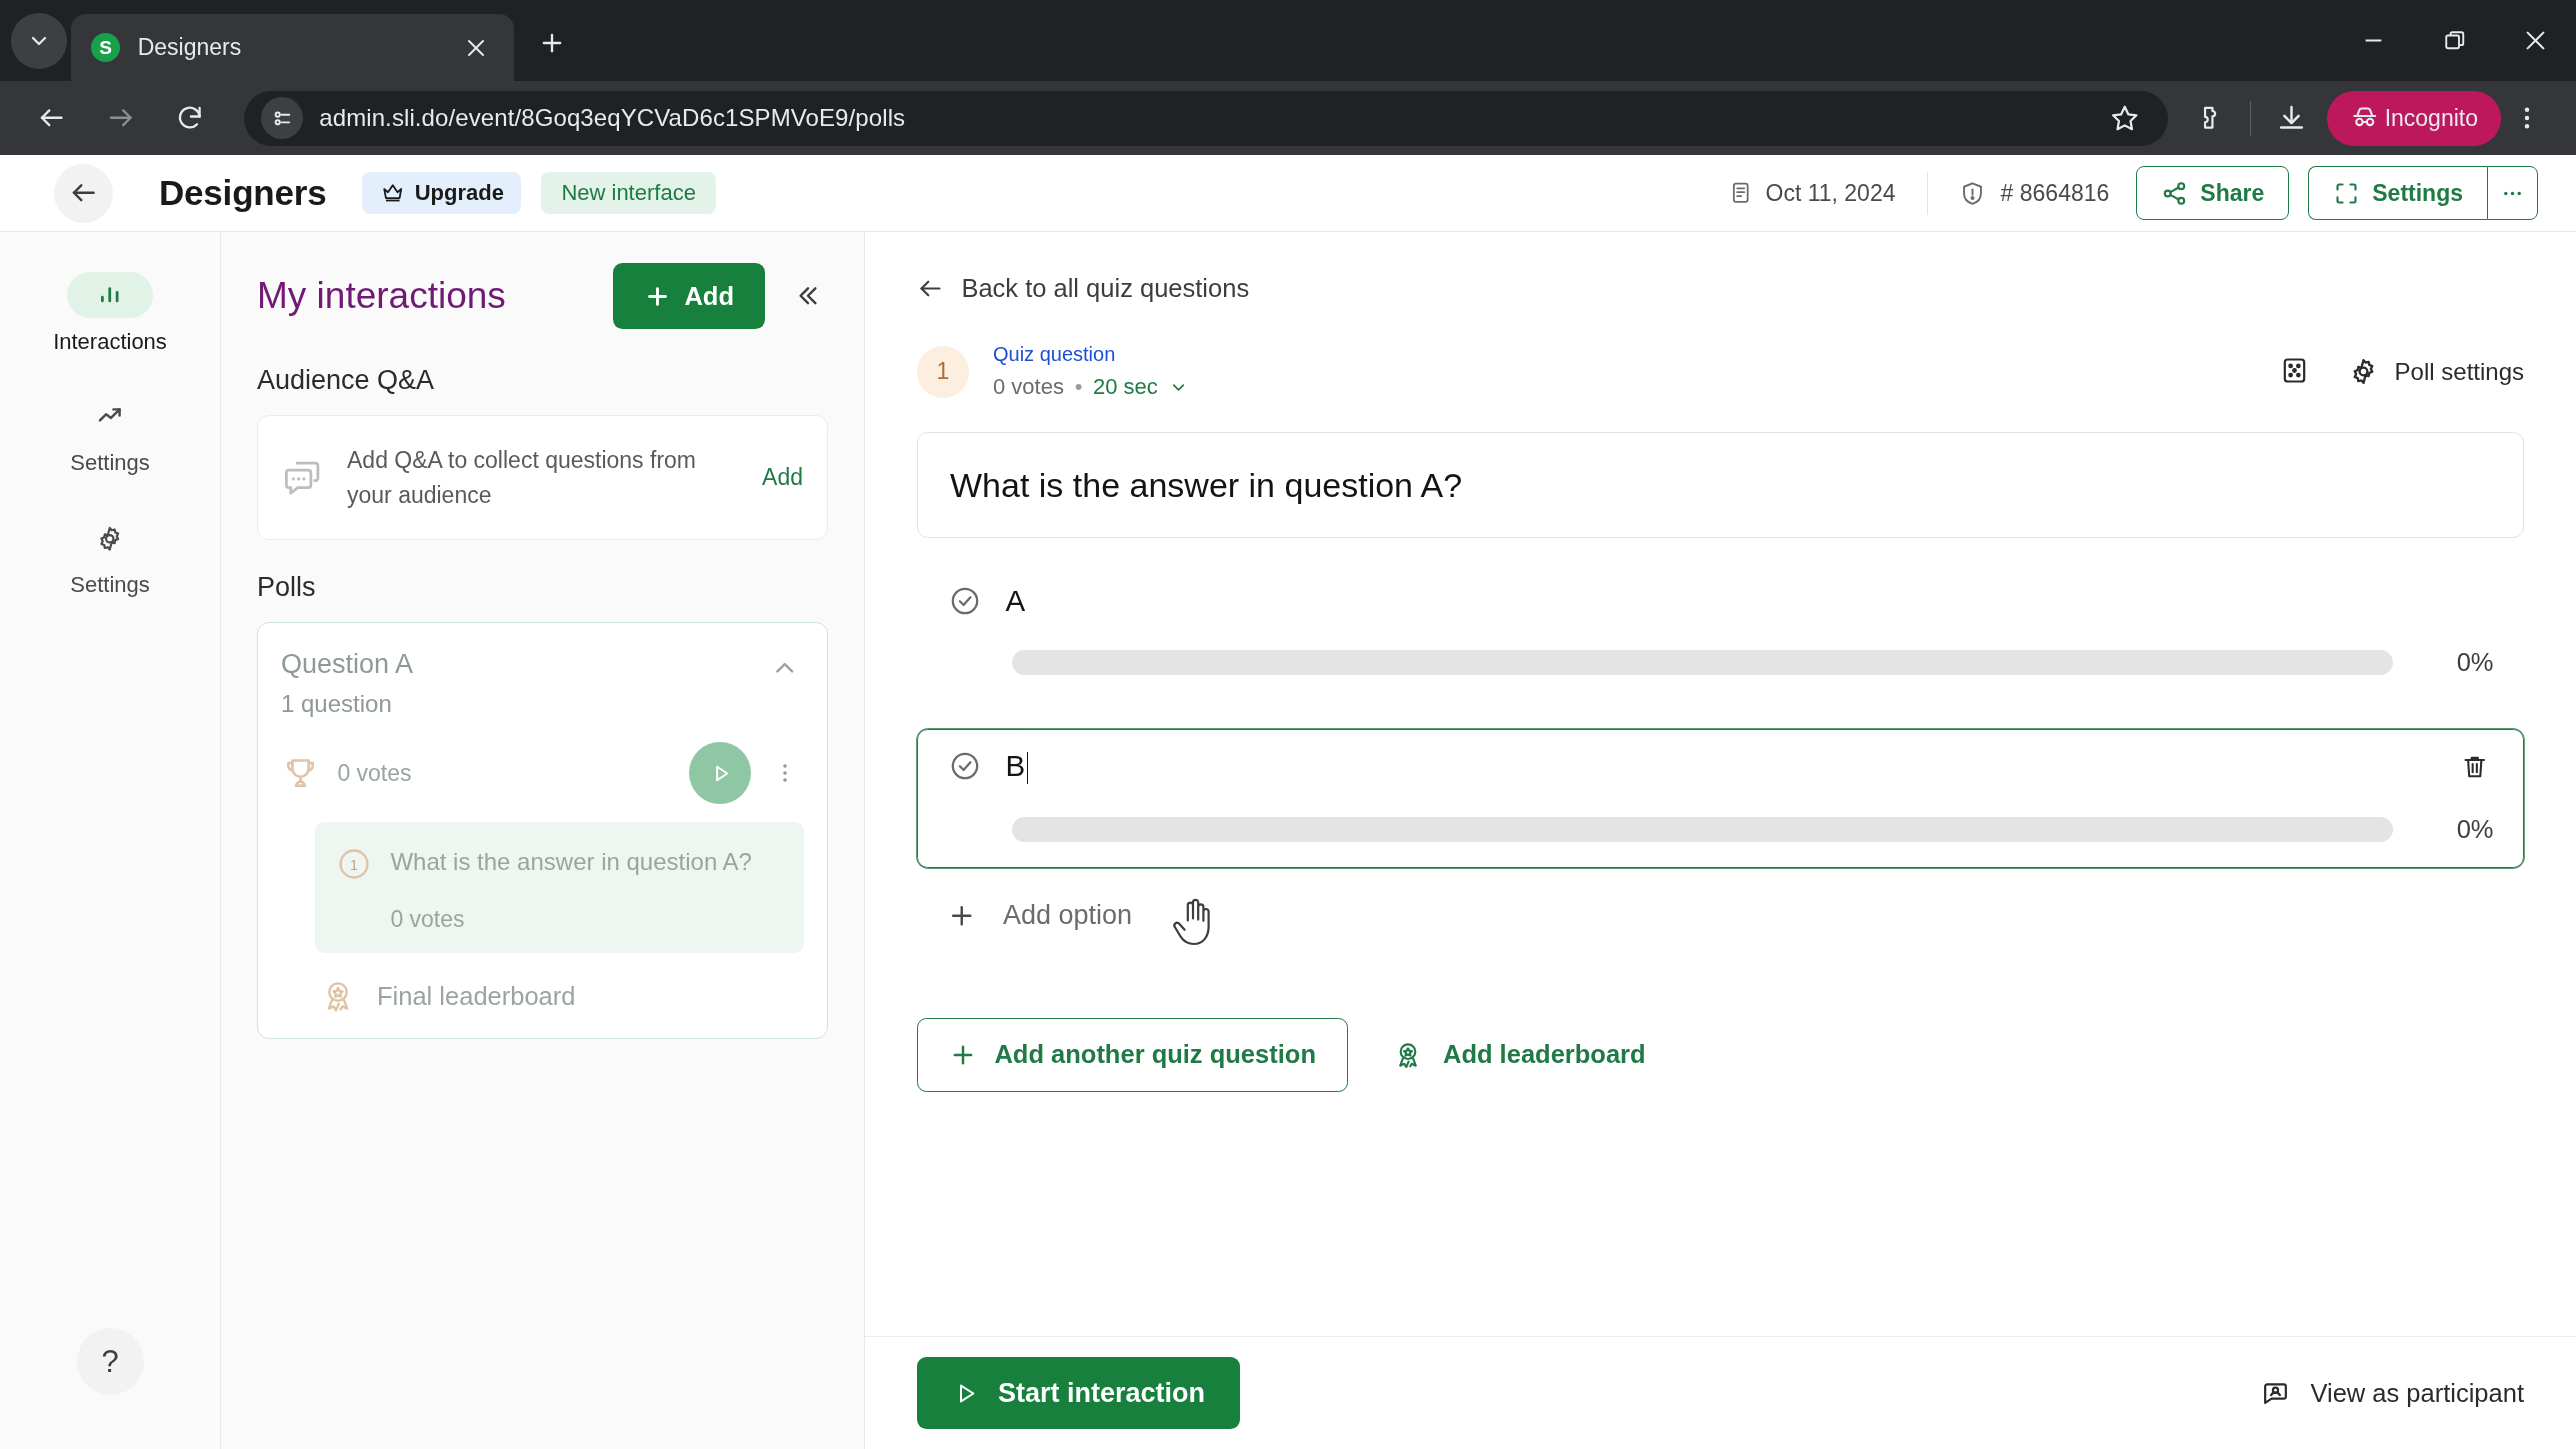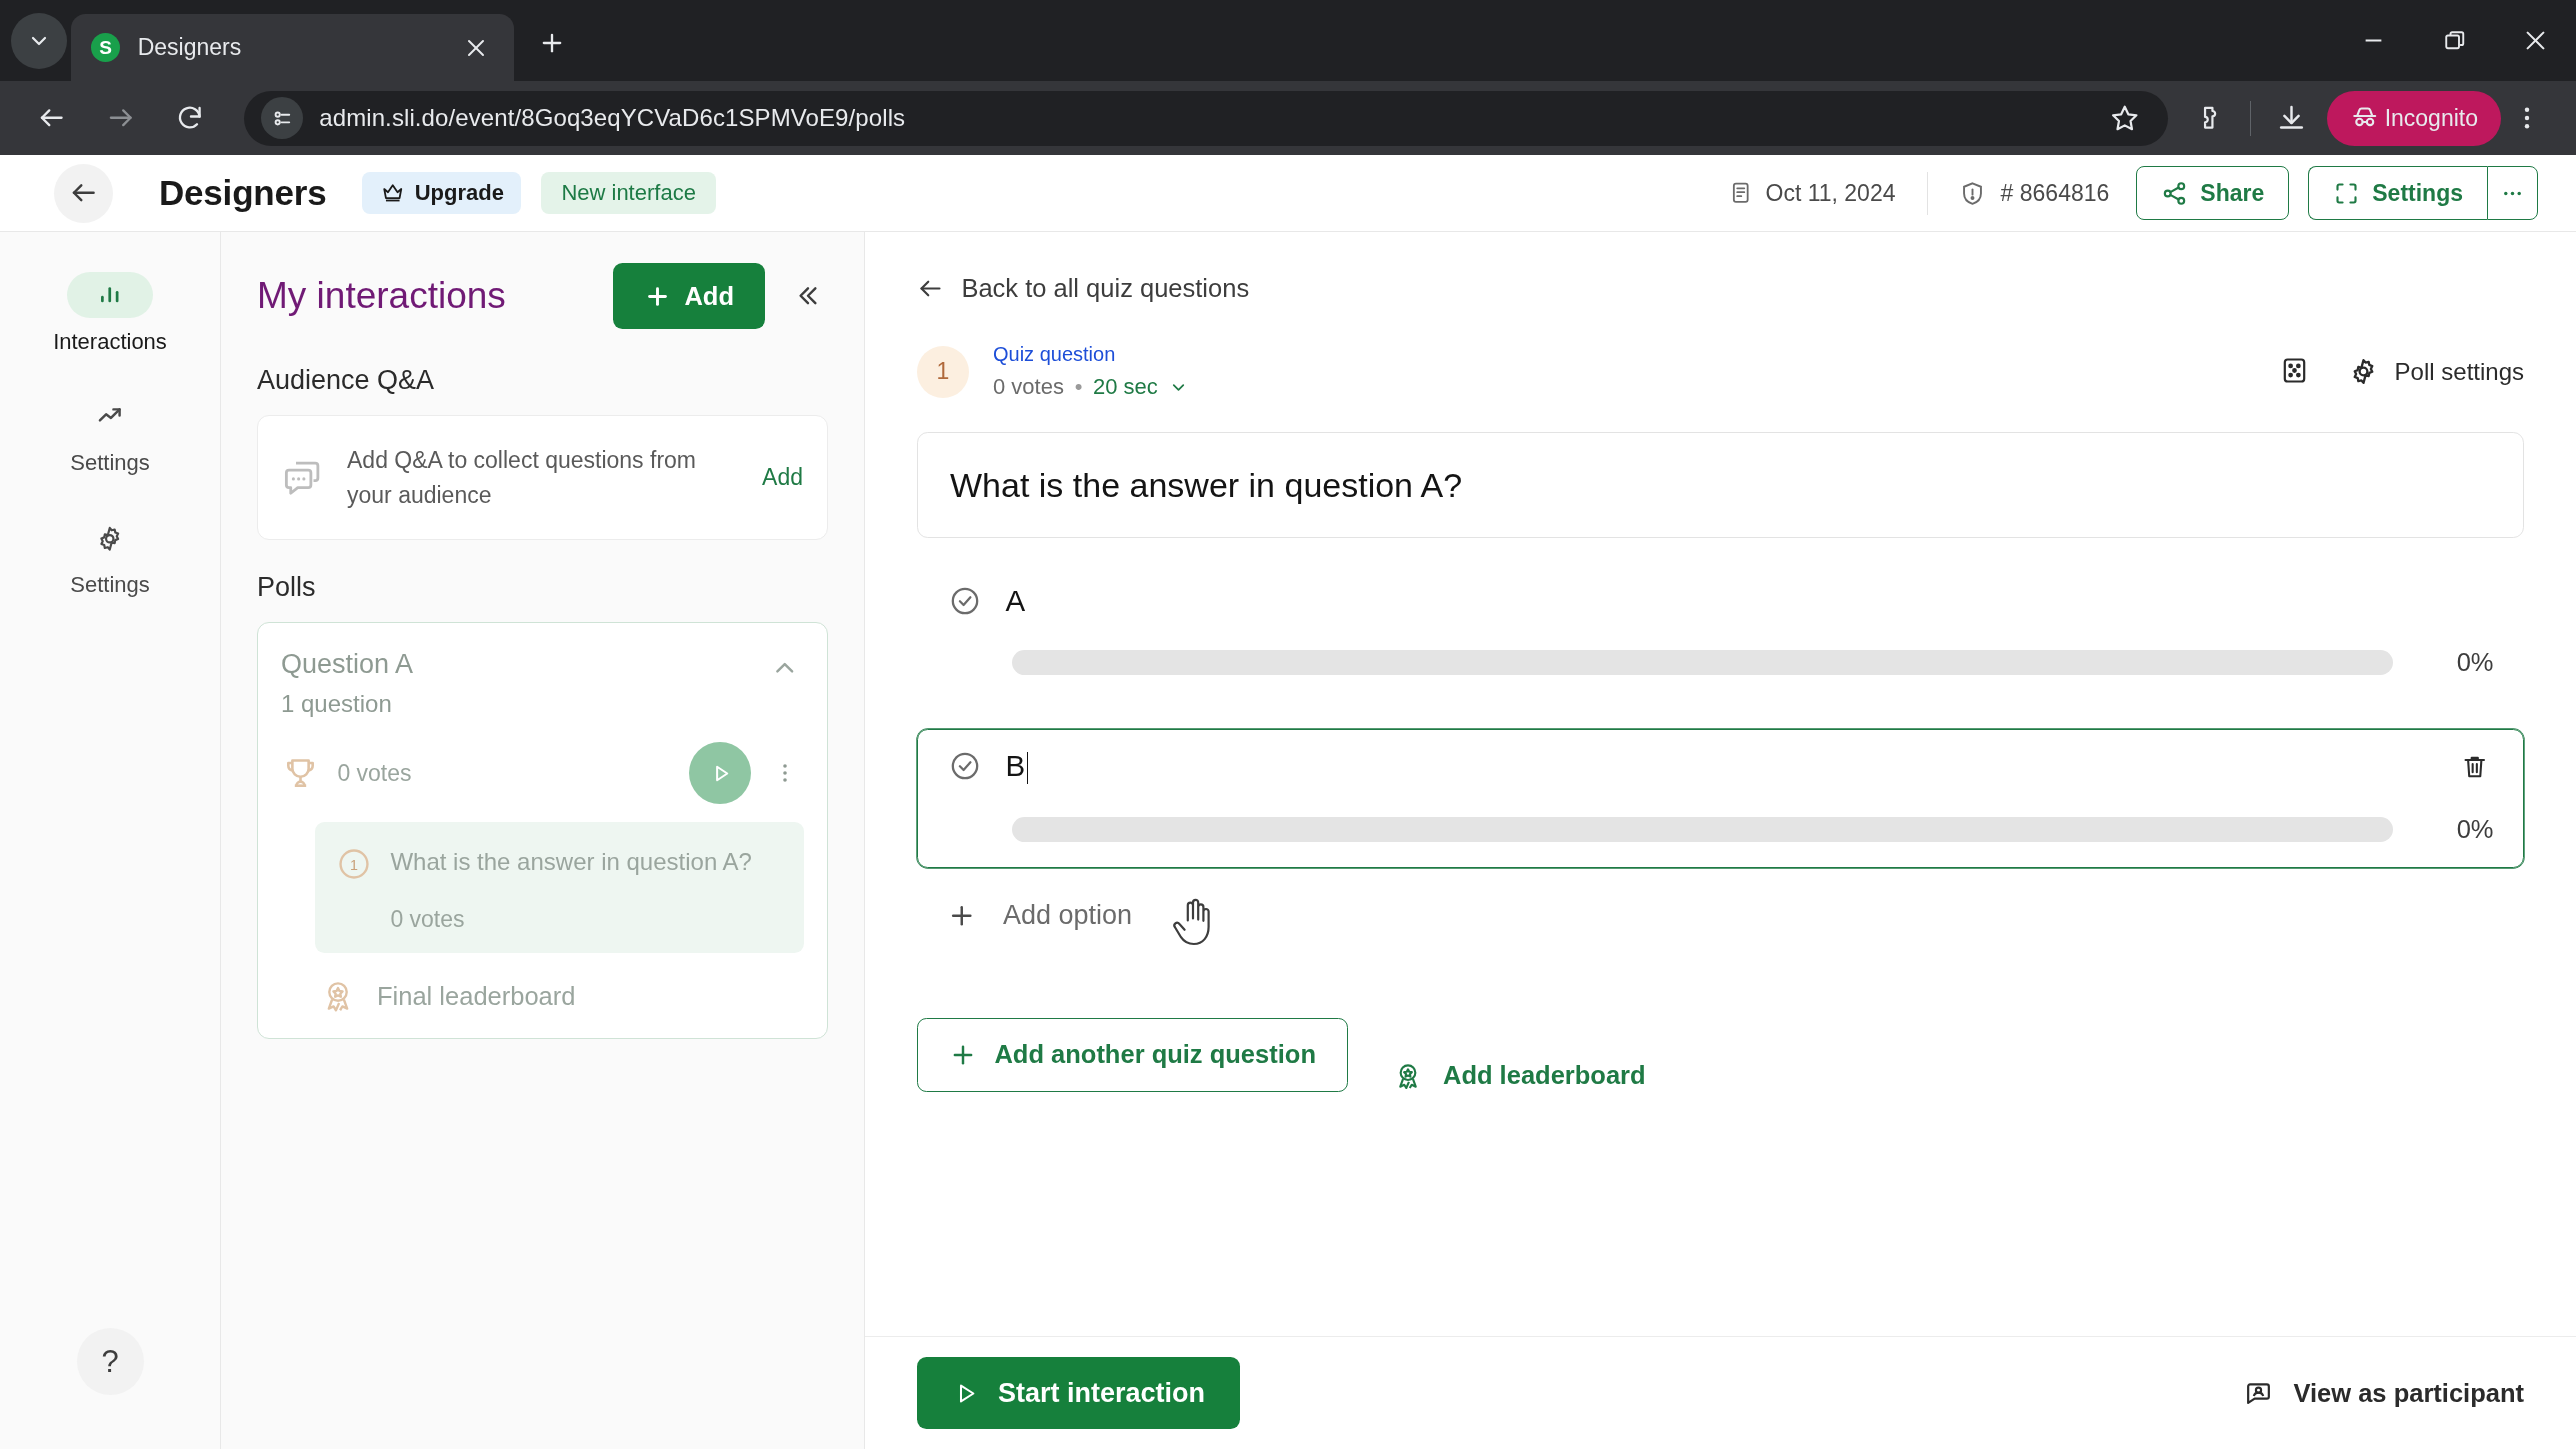--- a/index.html
+++ b/index.html
@@ -204,36 +204,36 @@
   .opt-label { font-size: 29.5px; color:#141414; margin-left: 24px; }
   .opt-caret { display:inline-block; width: 1.3px; height: 32px; background:#141414; margin-left: 2px; vertical-align: middle; }
   .opt-trash { margin-left: auto; width: 38px; height: 38px; display:flex; align-items:center; justify-content:center; }
   .opt-bar-row { display:flex; align-items:center; margin-top: 29.5px; }
   .opt-bar { flex: 1; height: 25.5px; background:#e4e4e4; border-radius: 12.7px; margin-left: 64px; }
   .opt-pct { width: 101px; text-align: right; font-size: 25.5px; color:#3d3d3d; }
 
   .add-option { display:flex; align-items:center; gap: 27px; margin-top: 32px; margin-left: 29.5px; position: relative; }
   .add-option-label { font-size: 27px; color:#6b6b6b; }
 
-  .actions { display:flex; align-items:flex-end; gap: 44px; margin-top: 87px; }
+  .actions { display:flex; align-items:center; gap: 44px; margin-top: 87px; }
   .btn-add-question {
     height: 74px; border: 1.3px solid #1f7a45; border-radius: 9.4px; color:#1f7a45;
     display:flex; align-items:center; gap: 17.4px; padding: 0 31px; font-size: 25.5px; font-weight: 600; background:#fff;
   }
   .add-leaderboard { display:flex; align-items:center; gap: 19px; color:#1f7a45; font-size: 25.5px; font-weight: 600; }
 
   .footer {
     height: 113px; flex: 0 0 113px; border-top: 0.7px solid #ececec; display:flex;
     align-items:center; padding: 0 52px; background:#fff;
   }
   .btn-start {
     height: 72px; background:#16803c; color:#fff; border-radius: 9.4px;
     display:flex; align-items:center; gap: 19px; padding: 0 35px; font-size: 27px; font-weight: 700;
   }
-  .view-participant { margin-left:auto; display:flex; align-items:center; gap: 19px; font-size: 25.5px; color:#2b2b2b;font-weight:bold; }
+  .view-participant { margin-left:auto; display:flex; align-items:center; gap: 19px; font-size: 25.5px; color:#2b2b2b; }
 
   .cursor { position: absolute; pointer-events: none; }
 </style>
 </head>
 <body>
 
 <div class="browser">
 
   <div class="tabstrip">
     <div class="tabsearch">

